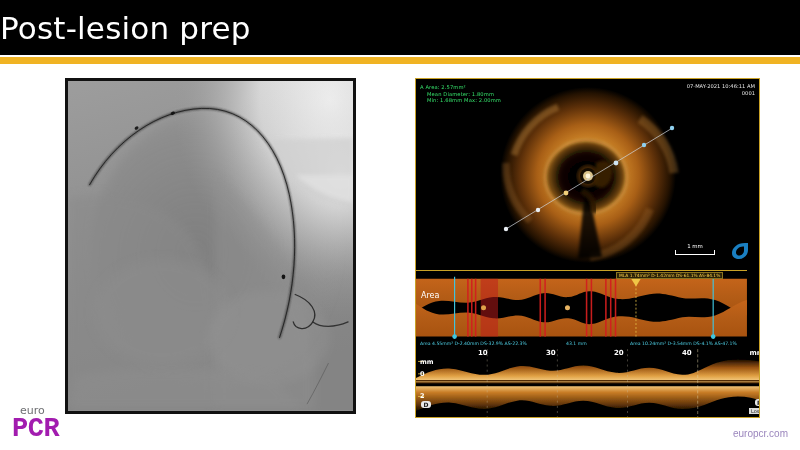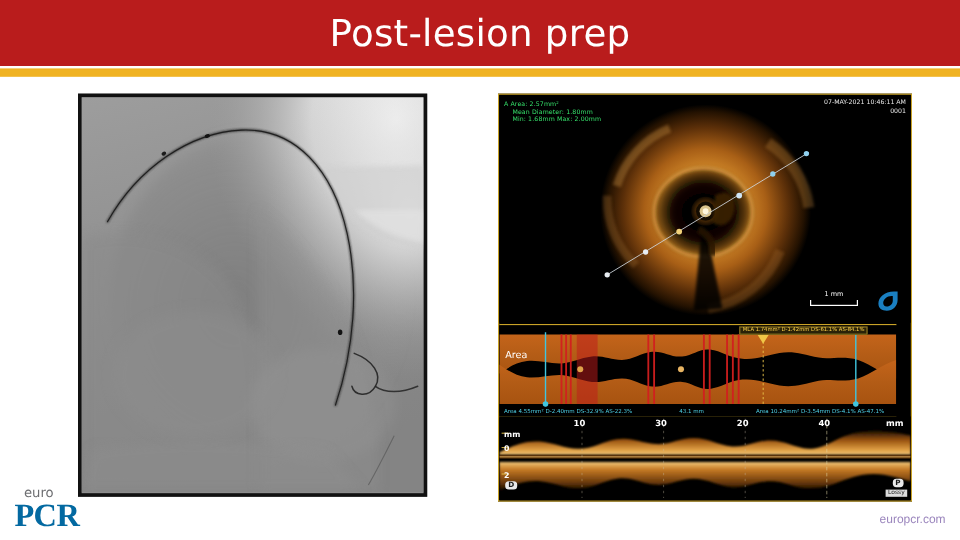--- a/index.html
+++ b/index.html
@@ -9,22 +9,22 @@
   body {
     width: 800px; height: 450px;
     position: relative; overflow: hidden;
     font-family: "Liberation Sans", sans-serif;
   }
 
   
   #title-banner {
     position: absolute; left: 0; top: 0;
     width: 800px; height: 55px;
-    background: #b91c1c;
-    display: flex; align-items: center; justify-content: center;
+    background: #000000;
+    display: flex; align-items: center; 
   }
   #title-banner .title-text {
     color: #ffffff;
     font-size: 31px;
     font-weight: 400;
     letter-spacing: 0.2px;
     font-family: "DejaVu Sans", sans-serif;
   }
   #title-rule {
     position: absolute; left: 0; top: 57px;
@@ -137,20 +137,21 @@
     padding: 0 2px;
     white-space: nowrap; z-index: 6;
   }
 
   
   #oct-lmode {
     position: absolute; left: 0; top: 268px;
     width: 343px; height: 70px;
     background: #000;
     overflow: hidden;
+    padding-left: 11px;
   }
   .lm-tick {
     position: absolute; top: 2px;
     color: #ffffff; font-size: 7px; font-weight: bold;
     font-family: "DejaVu Sans", sans-serif;
     z-index: 6;
   }
   .lm-axis {
     position: absolute; left: 4px;
     color: #ffffff; font-size: 6.5px; font-weight: bold;
@@ -181,23 +182,23 @@
   }
 
   
   #logo-euro {
     position: absolute; left: 20px; top: 404px;
     color: #6d6e71; font-size: 11px;
     font-family: "DejaVu Sans", sans-serif;
   }
   #logo-pcr {
     position: absolute; left: 12px; top: 414px;
-    color: #0369a1; font-size: 27px; font-weight: bold;
+    color: #a21caf; font-size: 27px; font-weight: bold;
     letter-spacing: -0.5px;
-    font-family: Liberation Serif, serif;
+    font-family: Liberation Mono, monospace;
   }
   #site-url {
     position: absolute; right: 12px; top: 428px;
     color: #9b86bd; font-size: 10px;
     font-family: Liberation Sans, sans-serif;
   }
 </style>
 </head>
 <body>
 

